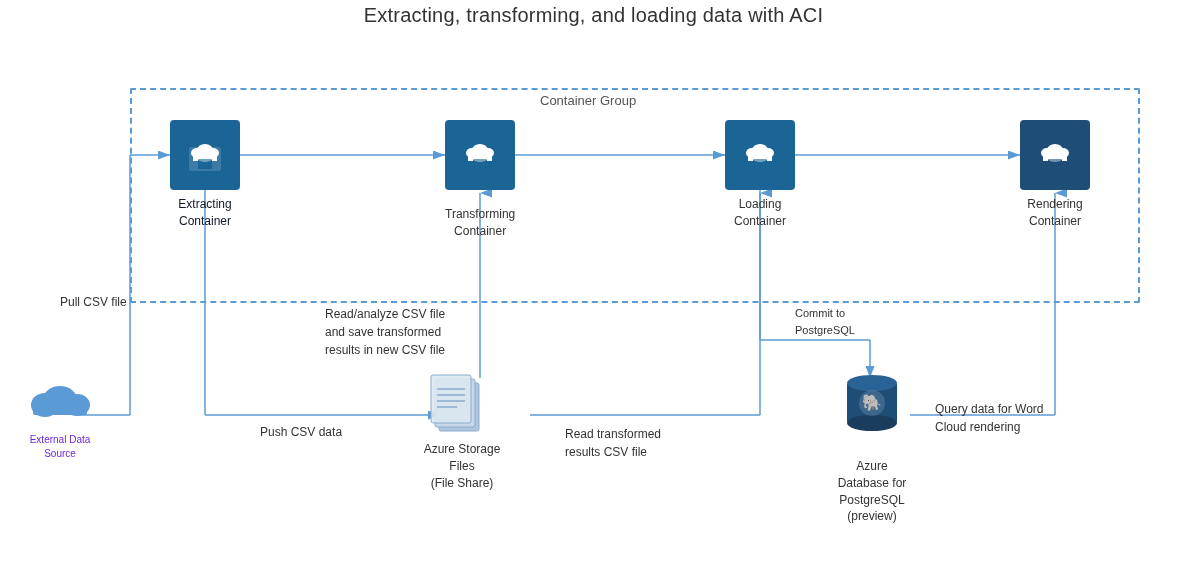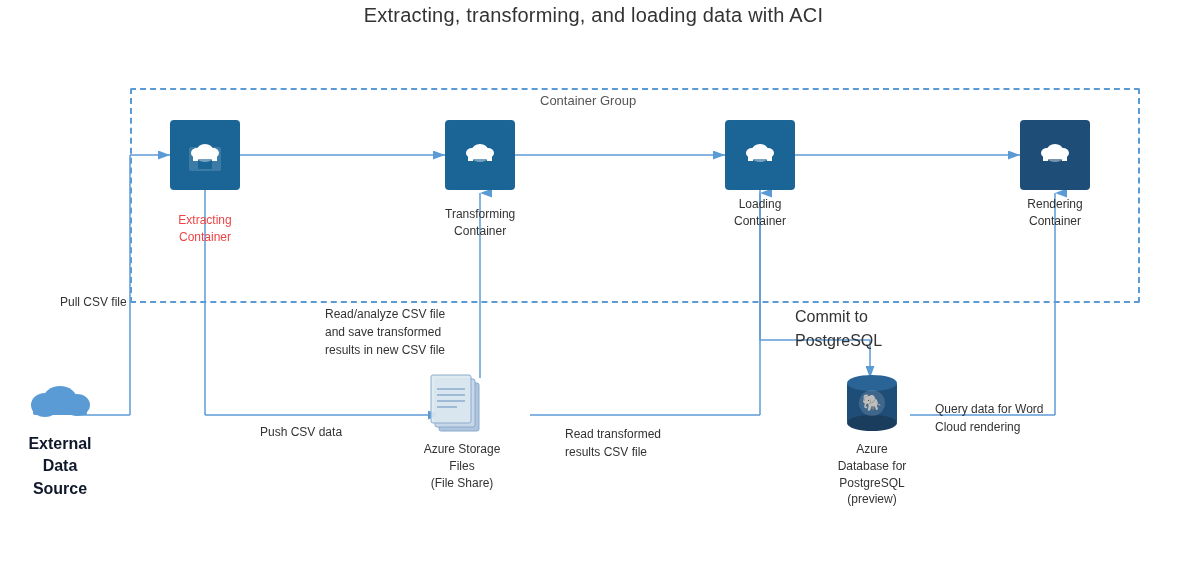--- a/index.html
+++ b/index.html
@@ -99,21 +99,21 @@
 
   </svg>
 
   <div style="position:absolute; left:20px; top:375px; text-align:center; width:80px;">
     <svg width="70" height="50" viewBox="0 0 70 50">
       <ellipse cx="20" cy="30" rx="14" ry="12" fill="#5b9bd5"></ellipse>
       <ellipse cx="35" cy="25" rx="17" ry="14" fill="#5b9bd5"></ellipse>
       <ellipse cx="52" cy="30" rx="13" ry="11" fill="#5b9bd5"></ellipse>
       <rect x="8" y="28" width="54" height="12" fill="#5b9bd5" rx="2"></rect>
     </svg>
-    <div style="font-size:16px; color:#0f172a; margin-top:4px; line-height:1.4;font-weight:bold;">External Data
+    <div style="font-size:10px; color:#6d28d9; margin-top:4px; line-height:1.4;">External Data
 Source</div>
   </div>
 
   <div style="position:absolute; left:60px; top:295px; font-size:12px; color:#333; white-space:nowrap;">Pull CSV file</div>
 
   <div style="position:absolute; left:170px; top:120px; text-align:center;">
     <div style="width:70px; height:70px; background:#1a6496; border-radius:4px; display:flex; align-items:center; justify-content:center;">
       <svg width="44" height="44" viewBox="0 0 44 44">
 
         <rect x="6" y="14" width="32" height="24" rx="2" fill="rgba(255,255,255,0.15)"></rect>
@@ -121,21 +121,21 @@
         <ellipse cx="22" cy="17" rx="8" ry="6" fill="white"></ellipse>
         <ellipse cx="30" cy="20" rx="6" ry="5" fill="white"></ellipse>
         <rect x="10" y="18" width="24" height="10" fill="white"></rect>
 
         <rect x="15" y="26" width="14" height="10" rx="1" fill="#1a6496"></rect>
         <ellipse cx="22" cy="26" rx="7" ry="3" fill="rgba(255,255,255,0.4)"></ellipse>
         <line x1="22" y1="23" x2="22" y2="18" stroke="white" stroke-width="2"></line>
         <polygon points="19,20 22,16 25,20" fill="white"></polygon>
       </svg>
     </div>
-    <div style="font-size:12px; color:#ef4444; margin-top:22px; line-height:1.4;">Extracting<br>Container</div>
+    <div style="font-size:12px; color:#0f172a; margin-top:6px; line-height:1.4;">Extracting<br>Container</div>
   </div>
 
   <div style="position:absolute; left:445px; top:120px; text-align:center;">
     <div style="width:70px; height:70px; background:#1a6496; border-radius:4px; display:flex; align-items:center; justify-content:center;">
       <svg width="44" height="44" viewBox="0 0 44 44">
         <ellipse cx="14" cy="20" rx="6" ry="5" fill="white"></ellipse>
         <ellipse cx="22" cy="17" rx="8" ry="6" fill="white"></ellipse>
         <ellipse cx="30" cy="20" rx="6" ry="5" fill="white"></ellipse>
         <rect x="10" y="18" width="24" height="10" fill="white"></rect>
         <rect x="15" y="26" width="14" height="10" rx="1" fill="#1a6496"></rect>
@@ -178,21 +178,21 @@
     </div>
     <div style="font-size:12px; color:#333; margin-top:6px; line-height:1.4;text-align:center;">Rendering<br>Container</div>
   </div>
 
   <div style="position:absolute; left:260px; top:425px; font-size:12px; color:#333; white-space:nowrap;">Push CSV data</div>
 
   <div style="position:absolute; left:325px; top:305px; font-size:12px; color:#333; line-height:1.5; text-align:left;">Read/analyze CSV file<br>and save transformed<br>results in new CSV file</div>
 
   <div style="position:absolute; left:565px; top:425px; font-size:12px; color:#333; white-space:nowrap; line-height:1.5;">Read transformed<br>results CSV file</div>
 
-  <div style="position:absolute; left:795px; top:305px; font-size:16px; color:#333; line-height:1.5;">Commit to<br>PostgreSQL</div>
+  <div style="position:absolute; left:795px; top:305px; font-size:11px; color:#333; line-height:1.5;">Commit to<br>PostgreSQL</div>
 
   <div style="position:absolute; left:935px; top:400px; font-size:12px; color:#333; line-height:1.5;">Query data for Word<br>Cloud rendering</div>
 
   <div style="position:absolute; left:422px; top:365px; text-align:center; width:80px;">
     <svg width="70" height="70" viewBox="0 0 70 70">
 
       <rect x="12" y="18" width="40" height="48" rx="2" fill="#b0c4de" stroke="#8aabcc" stroke-width="1"></rect>
       <rect x="8" y="14" width="40" height="48" rx="2" fill="#c8d8e8" stroke="#8aabcc" stroke-width="1"></rect>
       <rect x="4" y="10" width="40" height="48" rx="2" fill="#dce8f0" stroke="#8aabcc" stroke-width="1" fill-opacity="0.9"></rect>
 
@@ -207,16 +207,16 @@
   <div style="position:absolute; left:832px; top:365px; text-align:center; width:80px;">
     <svg width="70" height="70" viewBox="0 0 70 70">
 
       <rect x="10" y="18" width="50" height="40" rx="2" fill="#1e4d78"></rect>
       <ellipse cx="35" cy="18" rx="25" ry="8" fill="#2a6496"></ellipse>
       <ellipse cx="35" cy="58" rx="25" ry="8" fill="#1a3d5e"></ellipse>
 
       <circle cx="35" cy="38" r="13" fill="rgba(255,255,255,0.15)"></circle>
       <text x="35" y="43" text-anchor="middle" fill="white" font-size="16" font-weight="bold">🐘</text>
     </svg>
-    <div style="font-size:12px; color:#333; margin-top:2px; line-height:1.4;">Azure Database for<br>PostgreSQL<br>(preview)</div>
+    <div style="font-size:12px; color:#333; margin-top:19px; line-height:1.4;">Azure Database for<br>PostgreSQL<br>(preview)</div>
   </div>
 
 </div>
 
 </body></html>

